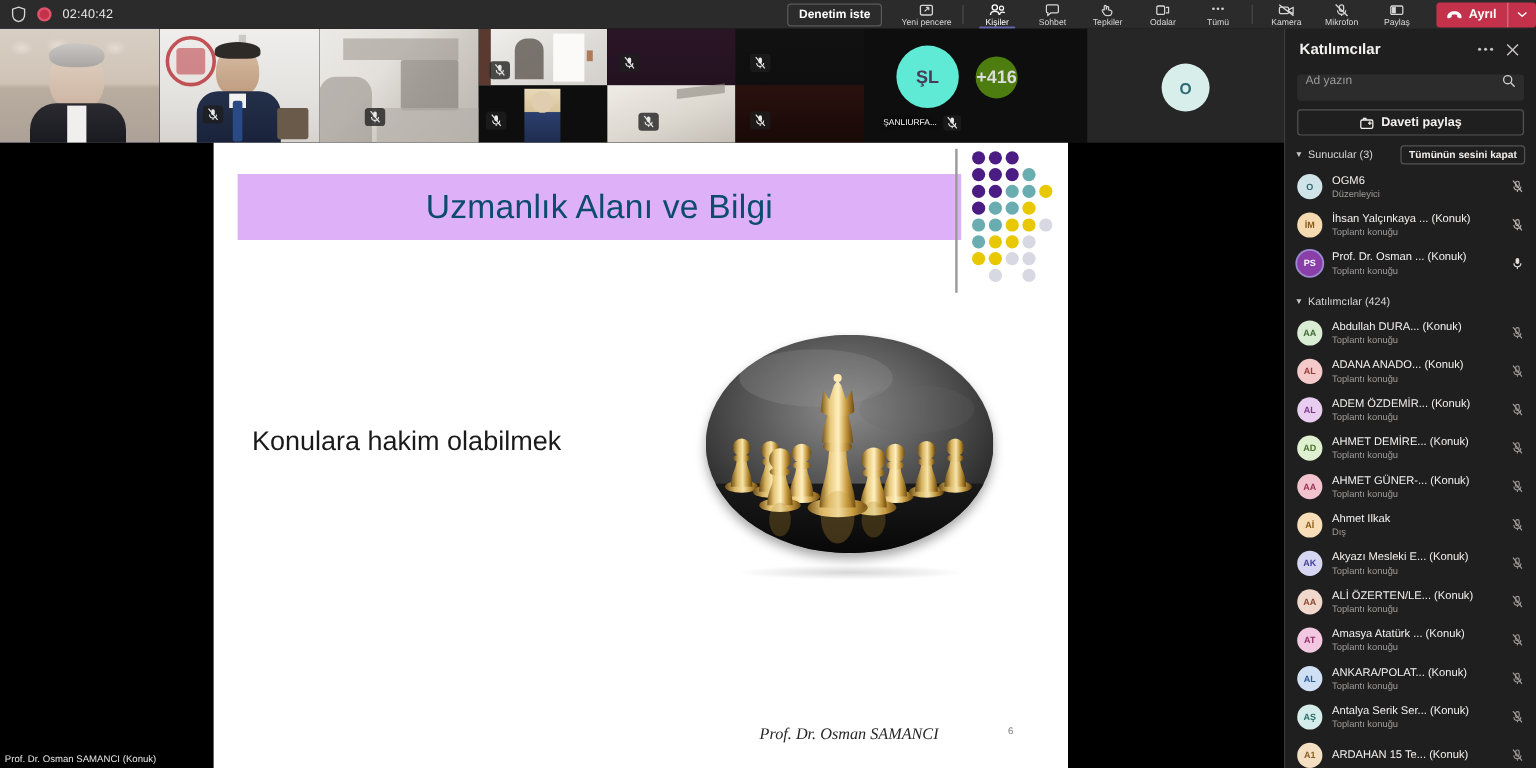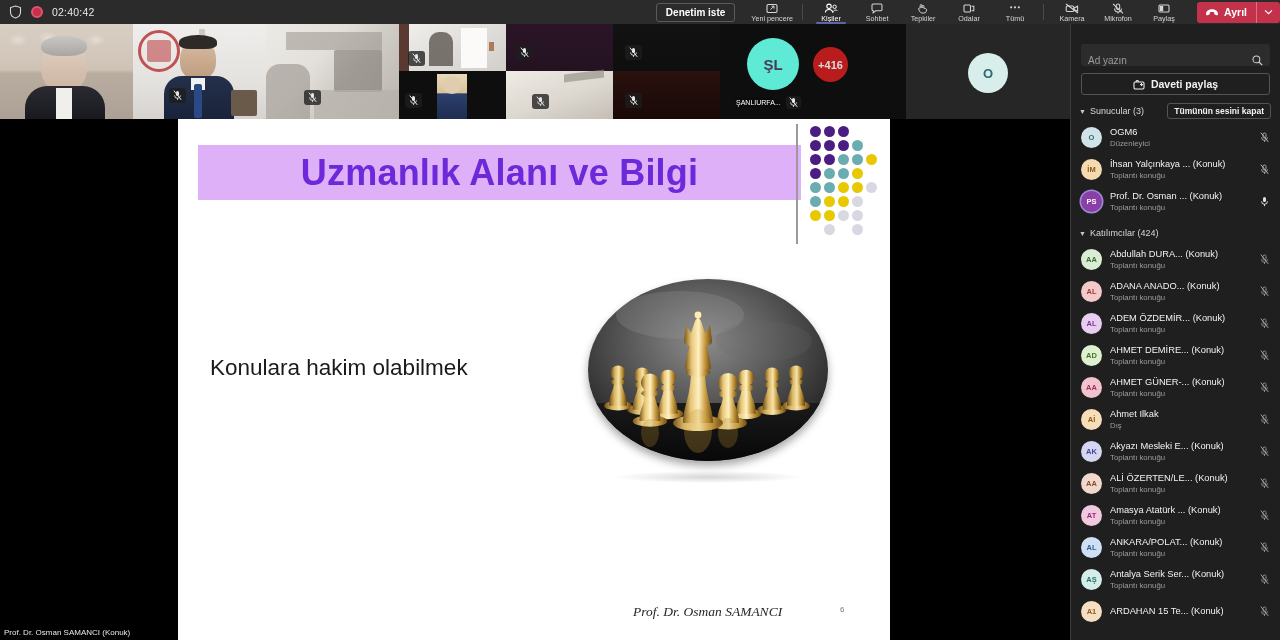--- a/index.html
+++ b/index.html
@@ -79,21 +79,21 @@
   
   .stage { position: absolute; left: 0; top: 119px; width: 1070px; height: 521px; background: #000; }
   .slide {
     position: absolute; left: 178px; top: 0px; width: 712px; height: 521px; background: #fff;
   }
   .slide-title-band {
     position: absolute; left: 20px; top: 26px; width: 603px; height: 55px;
     background: #ddb0f7; display: flex; align-items: center; justify-content: center;
   }
   .slide-title {
-    color: #6d28d9; font-size: 36px; font-weight: bold; letter-spacing: .2px;
+    color: #0c4a6e; font-size: 28px; font-weight: normal; letter-spacing: .2px;
     font-family: "Liberation Sans", sans-serif;
   }
   .dot-panel { position: absolute; left: 618px; top: 5px; width: 92px; height: 125px; }
   .dot-rule { position: absolute; left: 0px; top: 0px; width: 2px; height: 120px; background: #9a9a9a; }
   .dot { position: absolute; width: 11px; height: 11px; border-radius: 50%; }
 
   .slide-body { position: absolute; left: 32px; top: 170px; width: 400px; }
   .body-line { font-size: 22.5px; color: #1a1a1a; line-height: 1.1; font-weight: 400; }
   .body-gap { height: 67px; }
 
@@ -123,22 +123,22 @@
     position: absolute; right: 0; top: 24px; width: 210px; height: 616px;
     background: #201f1f; border-left: 1px solid #3b3b3b;
   }
   .panel-head {
     height: 34px; display: flex; align-items: center; padding: 0 9px 0 12px;
   }
   .panel-title { color: #f3f2f1; font-size: 12.5px; font-weight: bold; flex: 1; }
   .panel-act { color: #c8c6c4; font-size: 13px; padding: 0 5px; cursor: default; line-height: 1; }
 
   .panel-search {
-    margin: 20px 10px 0 10px; height: 22px; background: #2d2c2c; border-radius: 3px;
-    display: flex; align-items: flex-end; padding: 0 7px;
+    margin: 4px 10px 0 10px; height: 22px; background: #2d2c2c; border-radius: 3px;
+    display: flex; align-items: flex-start; padding: 0 7px;
   }
   .panel-search input {
     flex: 1; background: transparent; border: 0; outline: 0;
     color: #e0e0e0; font-size: 10px; font-family: "Liberation Sans", sans-serif;
   }
   .panel-search input::placeholder { color: #9b9b9b; }
 
   .invite-btn {
     margin: 7px 10px 0 10px; height: 22px; border: 1px solid #545454; border-radius: 3px;
     display: flex; align-items: center; justify-content: center; gap: 6px;
@@ -418,21 +418,21 @@
       <div style="position:absolute;left:16px;top:72px;display:flex;align-items:center;gap:5px;">
         <span class="tile-name" style="position:static;">ŞANLIURFA...</span>
         <span class="muteic" style="position:static;width:15px;height:13px;">
           <svg class="micoff" viewBox="0 0 9 11">
               <rect x="3" y="1" width="3" height="5" rx="1.5" fill="#e8e8e8"></rect>
               <path d="M1.6 5.4 a2.9 2.9 0 0 0 5.8 0 M4.5 8.3 v1.6" fill="none" stroke="#e8e8e8" stroke-width=".9"></path>
               <path d="M.8.6 L8.3 9.9" stroke="#e8e8e8" stroke-width="1"></path>
             </svg>
         </span>
       </div>
-      <div class="av-circle" style="position:absolute;left:93px;top:23px;width:35px;height:35px;background:#b91c1c;color:#dcdcdc;font-size:11px;">
+      <div class="av-circle" style="position:absolute;left:93px;top:23px;width:35px;height:35px;background:#4d7c0f;color:#dcdcdc;font-size:15px;">
         <span>+416</span>
       </div>
     </div>
 
     <div class="tile" style="width:164px;background:#262626;">
       <div class="av-circle" style="position:absolute;left:62px;top:29px;width:40px;height:40px;background:#d8eeeb;color:#2d6a72;font-size:13px;">
         <span>O</span>
       </div>
     </div>
   </div>
@@ -598,20 +598,35 @@
       </div>
 
       <div class="slide-author">Prof. Dr. Osman SAMANCI</div>
       <div class="slide-pageno">6</div>
     </div>
 
     <div class="presenter-label">Prof. Dr. Osman SAMANCI (Konuk)</div>
   </div>
 
   <div class="panel">
+    <div class="panel-head">
+      <div class="panel-title">Katılımcılar</div>
+      <div class="panel-act">
+        <svg width="14" height="4" viewBox="0 0 14 4">
+            <circle cx="2" cy="2" r="1.3" fill="#c8c6c4"></circle>
+            <circle cx="7" cy="2" r="1.3" fill="#c8c6c4"></circle>
+            <circle cx="12" cy="2" r="1.3" fill="#c8c6c4"></circle>
+          </svg>
+      </div>
+      <div class="panel-act">
+        <svg width="11" height="11" viewBox="0 0 11 11">
+            <path d="M1 1 L10 10 M10 1 L1 10" stroke="#c8c6c4" stroke-width="1.2"></path>
+          </svg>
+      </div>
+    </div>
 
     <div class="panel-search">
       <input type="text" placeholder="Ad yazın" style="">
       <span>
         <svg width="11" height="11" viewBox="0 0 11 11">
             <circle cx="4.4" cy="4.4" r="3.4" fill="none" stroke="#cfcfcf" stroke-width="1.1"></circle>
             <path d="M7 7 L10.2 10.2" stroke="#cfcfcf" stroke-width="1.2"></path>
           </svg>
       </span>
     </div>

